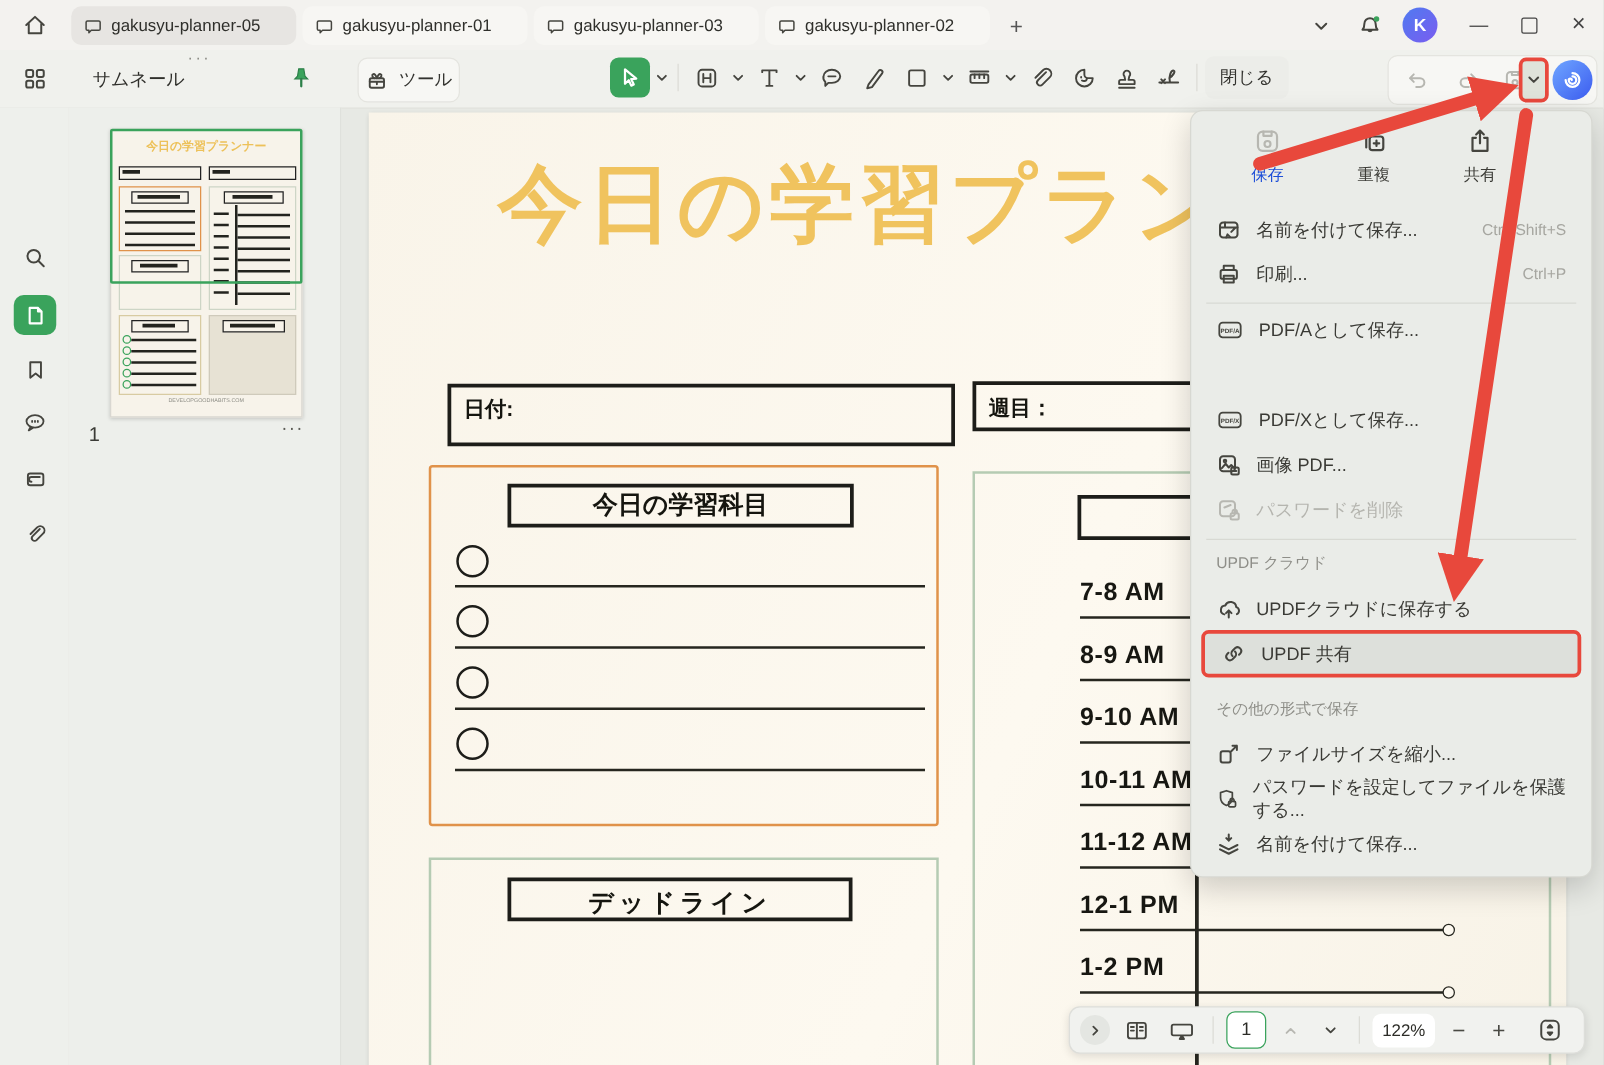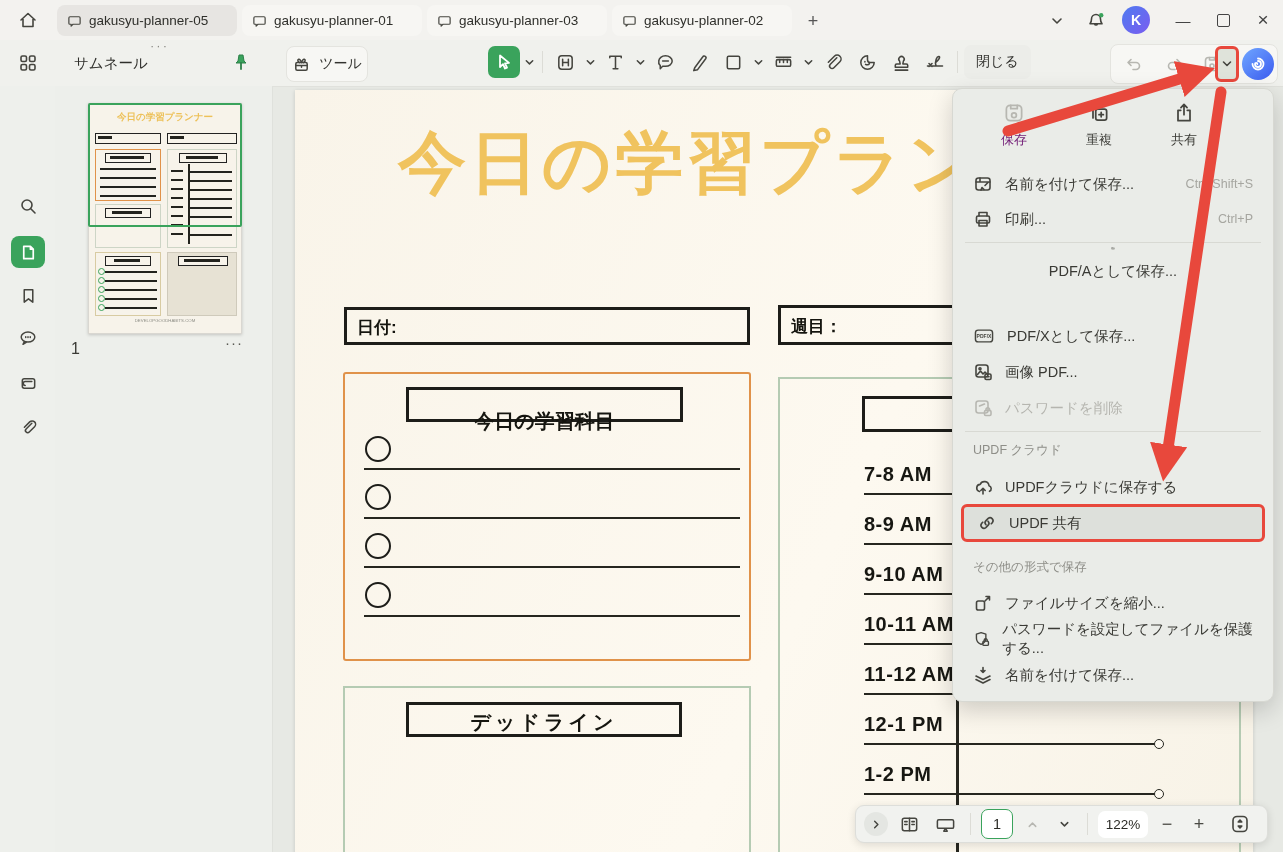--- a/index.html
+++ b/index.html
@@ -366,30 +366,30 @@
       <div class="abs" style="left:-1px;top:-1px;width:150px;height:120px;border:2.5px solid #3aa35c;border-radius:2px;"></div>
     </div>
     <div class="abs" style="left:16px;top:254px;font-size:16px;color:#3b3b36;">1</div>
     <div class="abs" style="left:170px;top:248px;font-size:15px;color:#5a5a54;letter-spacing:1px;">···</div>
   </div>
 
   <div class="docclip">
     <div class="page">
       <div class="abs" style="left:103px;top:28px;font-size:68px;font-weight:bold;color:#f0c35e;letter-spacing:4px;white-space:nowrap;">今日の学習プランナー</div>
 
-      <div class="blackbox" style="left:49px;top:217px;width:406px;height:38px;">
+      <div class="blackbox" style="left:63px;top:217px;width:406px;height:50px;">
         <span style="position:absolute;left:10px;top:6px;font-size:17px;font-weight:bold;color:#15150f;">日付:</span>
       </div>
       <div class="blackbox" style="left:483px;top:215px;width:400px;height:40px;">
         <span style="position:absolute;left:10px;top:7px;font-size:17px;font-weight:bold;color:#15150f;">週目：</span>
       </div>
 
       <div class="abs" style="left:48px;top:282px;width:404px;height:285px;border:2px solid #e0924a;border-radius:3px;">
         <div class="blackbox" style="left:61px;top:13px;width:277px;height:35px;text-align:center;">
-          <span style="position:relative;top:18px;font-size:20px;font-weight:bold;color:#15150f;">今日の学習科目</span>
+          <span style="position:relative;top:0;font-size:20px;font-weight:bold;color:#15150f;">今日の学習科目</span>
         </div>
         <div class="abs" style="left:20px;top:62px;width:22px;height:22px;border:2px solid #1d1d19;border-radius:50%;"></div>
         <div class="hline" style="left:19px;top:94px;width:376px;"></div>
         <div class="abs" style="left:20px;top:110px;width:22px;height:22px;border:2px solid #1d1d19;border-radius:50%;"></div>
         <div class="hline" style="left:19px;top:143px;width:376px;"></div>
         <div class="abs" style="left:20px;top:159px;width:22px;height:22px;border:2px solid #1d1d19;border-radius:50%;"></div>
         <div class="hline" style="left:19px;top:192px;width:376px;"></div>
         <div class="abs" style="left:20px;top:208px;width:22px;height:22px;border:2px solid #1d1d19;border-radius:50%;"></div>
         <div class="hline" style="left:19px;top:241px;width:376px;"></div>
       </div>
@@ -469,21 +469,21 @@
     </div>
   </div>
 
   <div class="menu">
     <div class="qa" style="left:18px;">
       <svg width="24" height="24" viewBox="0 0 22 22">
           <rect class="st dis" x="4" y="4" width="14" height="14" rx="3.5"></rect>
           <circle class="st dis" cx="11" cy="13" r="2.2"></circle>
           <path class="st dis" d="M8 4 v3 h6 v-3"></path>
         </svg>
-      <span style="color:#701a75;text-align:center;">保存</span>
+      <span style="color:#1d4ed8;text-align:center;">保存</span>
     </div>
     <div class="qa" style="left:103px;">
       <svg width="24" height="24" viewBox="0 0 22 22">
           <path class="st" d="M5.5 15.5 V7 a2 2 0 0 1 2 -2 h8"></path>
           <rect class="st" x="8" y="7.5" width="10" height="10" rx="2"></rect>
           <path class="st" d="M13 10.5 v4 M11 12.5 h4"></path>
         </svg>
       <span>重複</span>
     </div>
     <div class="qa" style="left:188px;">
@@ -505,21 +505,21 @@
       <svg width="20" height="20" viewBox="0 0 20 20">
           <path class="st" d="M6 7 V3.5 h8 V7"></path>
           <rect class="st" x="3.5" y="7" width="13" height="7" rx="1.5"></rect>
           <rect class="st" x="6" y="11.5" width="8" height="5.5"></rect>
         </svg>
       <span>印刷...</span>
       <span class="sc">Ctrl+P</span>
     </div>
     <div class="mdiv" style="top:153px;"></div>
 
-    <div class="mi" style="top:158px;flex-direction:column;">
+    <div class="mi" style="top:158px;">
       <svg width="22" height="18" viewBox="0 0 24 20">
           <rect class="st" x="2.5" y="3.5" width="19" height="13" rx="3"></rect>
           <text x="12" y="12.6" text-anchor="middle" font-size="5.6" font-weight="bold" fill="#45453f">PDF/A</text>
         </svg>
       <span>PDF/Aとして保存...</span>
     </div>
     <div class="mi" style="top:230px;">
       <svg width="22" height="18" viewBox="0 0 24 20">
           <rect class="st" x="2.5" y="3.5" width="19" height="13" rx="3"></rect>
           <text x="12" y="12.6" text-anchor="middle" font-size="5.6" font-weight="bold" fill="#45453f">PDF/X</text>

